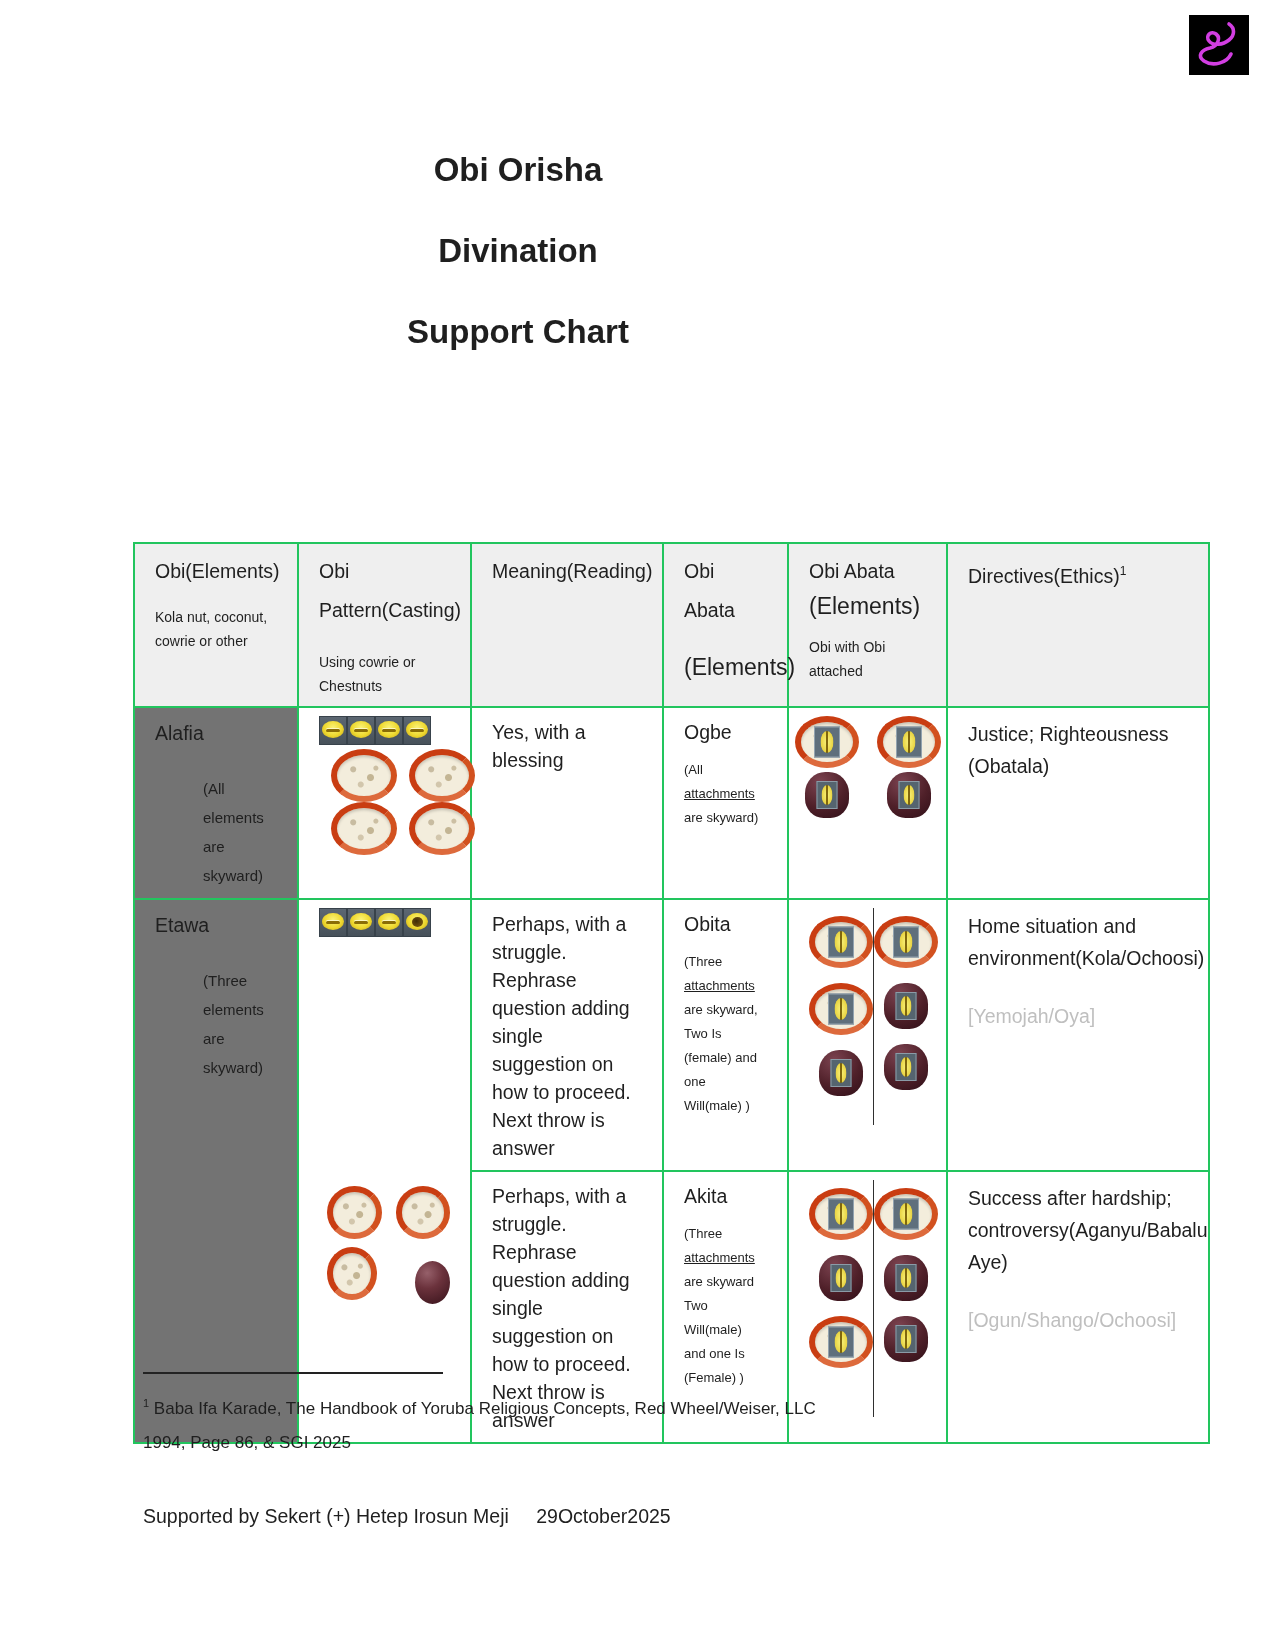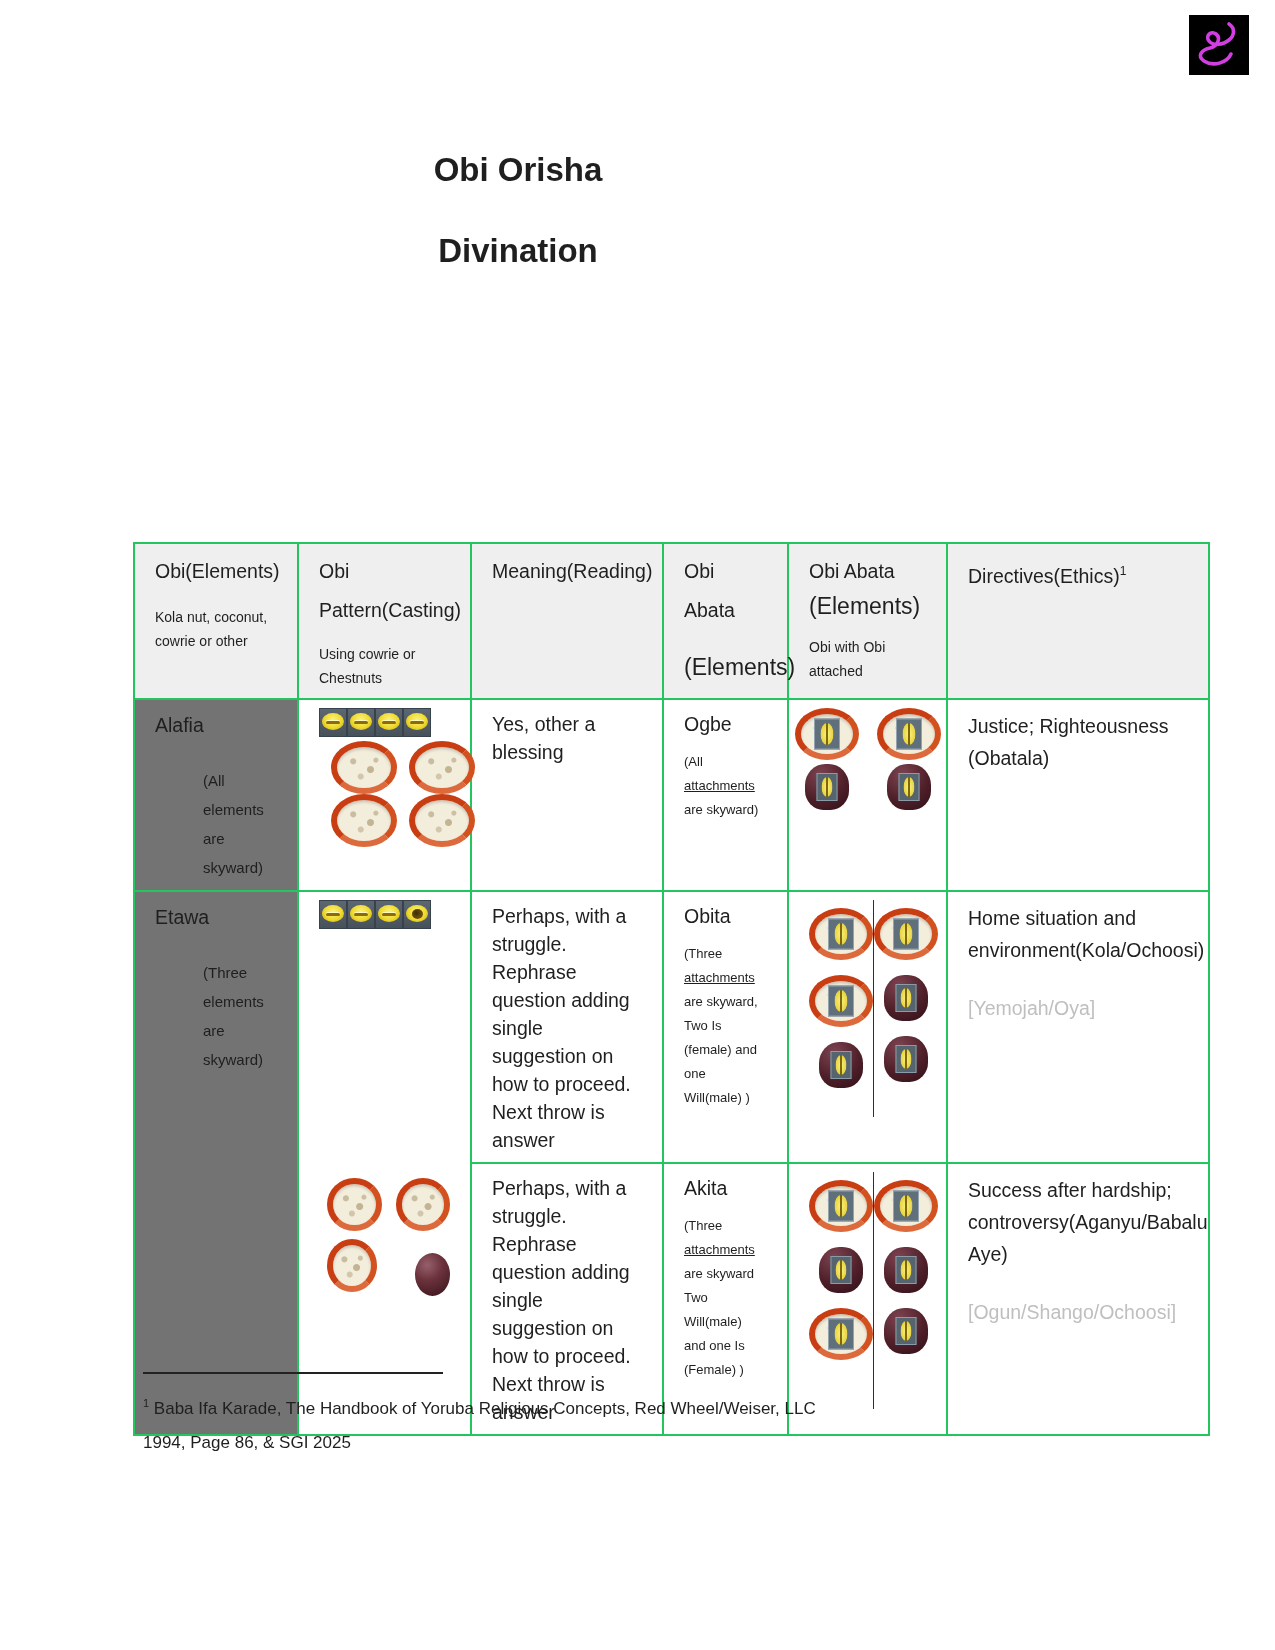--- a/index.html
+++ b/index.html
@@ -25,21 +25,21 @@
   td.shade{background:#737373;}
   tr.rhd td{height:124px;background:#efefef;}
   tr.r1 td{height:170px;}
   tr.r2 td{height:219px;}
   tr.r3 td{height:239px;}
 
   .t{font-size:19.5px;line-height:39px;}
   .t2{font-size:23px;line-height:30px;}
   .t2.gapped{margin-top:22px;}
   .s{font-size:14px;line-height:24px;margin-top:14px;}
-  .s.gapbig{margin-top:12px;}
+  .s.gapbig{margin-top:20px;}
   sup{font-size:12px;}
 
   .ename{font-size:19.5px;line-height:34px;}
   .enote{font-size:15px;line-height:29px;margin-top:24px;margin-left:48px;}
   .meaning{font-size:19.5px;line-height:28px;padding-top:2px;}
   .aname{font-size:19.5px;line-height:32px;}
   .anote{font-size:13px;line-height:24px;margin-top:10px;}
   .anote .u{text-decoration:underline;}
   .dir{font-size:19.5px;line-height:32px;padding-top:2px;}
   .dir-alt{font-size:19.5px;line-height:32px;margin-top:26px;color:#bfbfbf;}
@@ -122,20 +122,21 @@
 
   <div class="logo">
     <svg viewBox="0 0 60 60" xmlns="http://www.w3.org/2000/svg">
       <path d="M40 9 C46 13 46 20 40 25 C34 30 24 31 20 26 C16 21 22 15 27 19 C32 23 29 31 21 33 C12 35 8 41 15 46 C24 52 38 48 42 39" fill="none" stroke="#d23ee2" stroke-width="3.6" stroke-linecap="round"></path>
     </svg>
   </div>
 
   <div class="titleblk">
     <div>Obi Orisha</div>
     <div>Divination</div>
+    <div>Support Chart</div>
   </div>
 
   <table class="obi">
     <colgroup>
       <col style="width:164px">
         <col style="width:173px">
         <col style="width:192px">
       <col style="width:125px">
         <col style="width:159px">
         <col style="width:262px">
@@ -178,21 +179,21 @@
               <span class="pc cowrie-up"></span>
               <span class="pc cowrie-up"></span>
               <span class="pc cowrie-up"></span>
             </span>
         <div class="kgrid">
           <span style="display:contents"><span class="pc kola-white"></span><span class="pc kola-white"></span></span>
           <span style="display:contents"><span class="pc kola-white"></span><span class="pc kola-white"></span></span>
         </div>
       </td>
       <td>
-        <div class="meaning">Yes, other a blessing</div>
+        <div class="meaning">Yes, with a blessing</div>
       </td>
       <td>
         <div class="aname">Ogbe</div>
         <div class="anote">
           <span>(All </span><span class="u">attachments</span><span> are skyward)</span>
         </div>
       </td>
       <td class="imgcell">
         <div class="grid2">
           <span style="display:contents"><span class="pc obi-white"></span><span class="pc obi-white"></span></span>
@@ -287,14 +288,18 @@
     </tr>
   </tbody>
     </table>
 
   <div class="fnrule"></div>
   <div class="footnote">
     <sup>1</sup>
     <span>Baba Ifa Karade, The Handbook of Yoruba Religious Concepts, Red Wheel/Weiser, LLC 1994, Page 86, &amp; SGI 2025</span>
   </div>
 
+  <div class="docfooter">
+    <span>Supported by Sekert (+) Hetep Irosun Meji</span>
+    <span class="date">29October2025</span>
+  </div>
 
 </div>
 
 </body></html>

